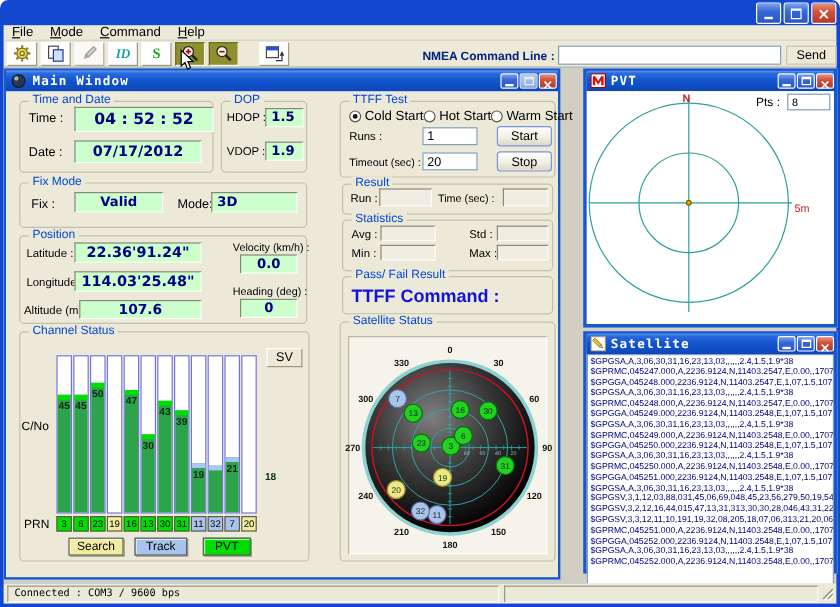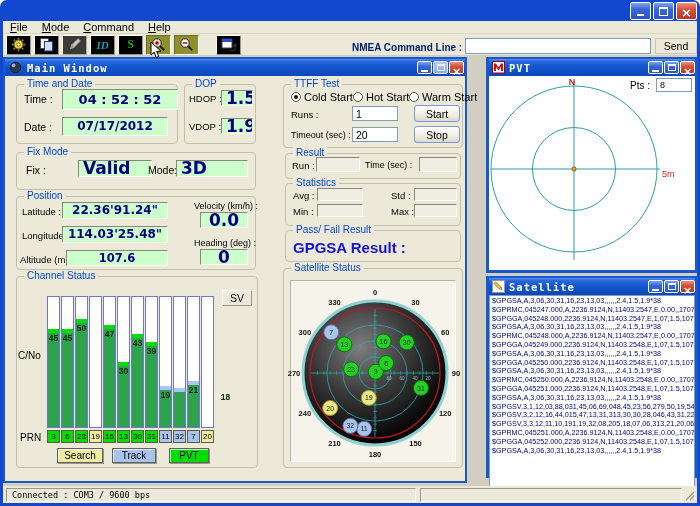--- a/index.html
+++ b/index.html
@@ -15,32 +15,32 @@
   .wb-lg.close::after{font-size:13px;top:0;}
   .wb .mini{display:block;width:7px;height:2px;background:#fff;margin:8px auto 0;}
   .wb-lg .mini{margin-top:11px;}
   .wb .maxi{display:block;width:8px;height:7px;border:1px solid #fff;border-top:2px solid #fff;margin:2px auto 0;}
   .wb-lg .maxi{margin-top:4px;width:9px;height:9px;}
   .wb.dis{background:linear-gradient(180deg,#b9c9ec,#90a8dc);border-color:#dde6f6;}
   .wb.dis .maxi{border-color:#e7edf8;}
   .menubar{left:3px;top:21px;width:694px;height:13px;background:#ece9d8;display:flex;align-items:center;border-bottom:1px solid #d8d5c4;}
   .menu-item{font-size:11px;padding:0 7px;color:#000;}
   .toolbar{left:3px;top:34px;width:694px;height:22px;background:#ece9d8;display:flex;align-items:center;padding-left:3px;border-bottom:1px solid #cfccba;}
-  .tb{width:25px;height:20px;margin-right:3px;border:1px solid;border-color:#fff #9a9784 #9a9784 #fff;background:#000000;display:flex;align-items:center;justify-content:center;padding:0;}
+  .tb{width:25px;height:20px;margin-right:3px;border:1px solid;border-color:#fff #9a9784 #9a9784 #fff;background:#ffffff;display:flex;align-items:center;justify-content:center;padding:0;}
   .tb.active{background:#8f8f2e;border-color:#6a6a20 #fff #fff #6a6a20;}
   .tb.disabled{opacity:.75;}
   .tb.gap{margin-left:14px;}
   .mdi{left:3px;top:56px;width:694px;height:430px;background:#d2cfc2;}
   .childbg{position:absolute;background:#ece9d8;border:2px solid #1659cf;}
   .gbox{position:absolute;border:1px solid #c3c0aa;border-radius:4px;}
   .glabel{position:absolute;top:-7px;left:7px;background:#ece9d8;padding:0 3px;font-size:10px;color:#0046d5;white-space:nowrap;}
   .lbl{position:absolute;font-size:10.5px;color:#000;white-space:nowrap;}
   .sm{font-size:9.5px;}
   .xs{font-size:9px;}
-  .fld{position:absolute;background:#ccffcc;border:1px solid;border-color:#8a887a #fdfdf6 #fdfdf6 #8a887a;color:#000080;font-weight:bold;font-family:"DejaVu Sans",sans-serif;font-size:17px;line-height:15px;overflow:hidden;padding:0 4px;white-space:nowrap;}
+  .fld{position:absolute;background:#ccffcc;border:1px solid;border-color:#8a887a #fdfdf6 #fdfdf6 #8a887a;color:#000080;font-weight:bold;font-family:"DejaVu Sans",sans-serif;font-size:11px;line-height:15px;overflow:hidden;padding:0 4px;white-space:nowrap;}
   .fld.c{text-align:center;}
   .efld{position:absolute;background:#f0eee2;border:1px solid;border-color:#8a887a #fdfdf6 #fdfdf6 #8a887a;}
   .tbox{position:absolute;border:1px solid #7f9db9;background:#fff;font:10.5px "Liberation Sans",sans-serif;padding:0 3px;}
   .btn{position:absolute;border:1px solid #7a96df;border-radius:3px;background:linear-gradient(#fefefe,#f1f0e4 55%,#ddd9c6);font:10.5px "Liberation Sans",sans-serif;text-align:center;padding:0;}
   .flatbtn{position:absolute;border:1px solid;border-color:#fff #9a9784 #9a9784 #fff;background:#ece9d8;font:10.5px "Liberation Sans",sans-serif;text-align:center;}
   .statusbar{left:3px;top:486px;width:694px;height:17px;background:#ece9d8;}
   .spanel{position:absolute;border:1px solid;border-color:#9a9784 #fbfaf5 #fbfaf5 #9a9784;font:8.5px "DejaVu Sans Mono",monospace;color:#000;padding:1px 0 0 5px;white-space:nowrap;overflow:hidden;}
   .bars{position:absolute;left:47px;top:296px;width:168px;height:132px;display:flex;gap:1px;}
   .bar{position:relative;width:13px;height:132px;border:1px solid #7272e0;background:#fff;}
   .fill{position:absolute;left:0;right:0;bottom:0;}
@@ -175,21 +175,21 @@
   </div>
   <div class="lbl sm" style="left:189px;top:93px;">HDOP :</div>
   <div class="fld" style="left:221px;top:90px;width:32px;height:16px;line-height:14px;">1.5</div>
   <div class="lbl sm" style="left:189px;top:121px;">VDOP :</div>
   <div class="fld" style="left:221px;top:118px;width:32px;height:16px;line-height:14px;">1.9</div>
 
   <div class="gbox" style="left:16px;top:152px;width:240px;height:38px;">
     <span class="glabel">Fix Mode</span>
   </div>
   <div class="lbl" style="left:26px;top:164px;">Fix :</div>
-  <div class="fld" style="left:78px;top:160px;width:74px;height:17px;">Valid</div>
+  <div class="fld" style="left:62px;top:160px;width:74px;height:17px;text-align:center;">Valid</div>
   <div class="lbl" style="left:148px;top:164px;">Mode:</div>
   <div class="fld" style="left:176px;top:160px;width:72px;height:17px;">3D</div>
 
   <div class="gbox" style="left:16px;top:196px;width:240px;height:74px;">
     <span class="glabel">Position</span>
   </div>
   <div class="lbl sm" style="left:22px;top:206px;">Latitude :</div>
   <div class="fld c" style="left:62px;top:202px;width:106px;height:17px;font-size:12px;">22.36'91.24"</div>
   <div class="lbl sm" style="left:22px;top:230px;">Longitude :</div>
   <div class="fld c" style="left:62px;top:226px;width:106px;height:17px;font-size:12px;">114.03'25.48"</div>
@@ -330,21 +330,21 @@
   <div class="lbl sm" style="left:391px;top:190px;">Std :</div>
   <div class="efld" style="left:414px;top:188px;width:43px;height:13px;"></div>
   <div class="lbl sm" style="left:293px;top:206px;">Min :</div>
   <div class="efld" style="left:317px;top:204px;width:46px;height:13px;"></div>
   <div class="lbl sm" style="left:391px;top:206px;">Max :</div>
   <div class="efld" style="left:414px;top:204px;width:43px;height:13px;"></div>
 
   <div class="gbox" style="left:285px;top:230px;width:176px;height:32px;">
     <span class="glabel">Pass/ Fail Result</span>
   </div>
-  <div class="lbl" style="left:293px;top:239px;font:bold 15px 'Liberation Sans',sans-serif;color:#1212d8;">GPGSA Result :</div>
+  <div class="lbl" style="left:293px;top:239px;font:bold 15px 'Liberation Sans',sans-serif;color:#1212d8;">TTFF Command :</div>
 
   <div class="gbox" style="left:283px;top:268px;width:180px;height:200px;">
     <span class="glabel">Satellite Status</span>
   </div>
   <div class="abs" style="left:290px;top:280px;width:166px;height:182px;background:#f5f3ea;border:1px solid;border-color:#b8b5a2 #fff #fff #b8b5a2;">
     <div id="satplot" style="position:absolute;left:0;top:0;width:164px;height:180px;"><svg width="164" height="180" style="overflow:visible">
           <defs>
             <radialGradient id="sky" cx="40%" cy="32%" r="85%">
               <stop offset="0%" stop-color="#7e7e7e"></stop>
               <stop offset="40%" stop-color="#383838"></stop>
@@ -513,31 +513,33 @@
     </div>
   <div class="wb close abs" style="left:680px;top:280px;"></div>
   <div class="term" id="terminal">
       <div class="tline">$GPGSA,A,3,06,30,31,16,23,13,03,,,,,,2.4,1.5,1.9*38</div>
       <div class="tline">$GPRMC,045247.000,A,2236.9124,N,11403.2547,E,0.00,,1707</div>
       <div class="tline">$GPGGA,045248.000,2236.9124,N,11403.2547,E,1,07,1.5,107.</div>
       <div class="tline">$GPGSA,A,3,06,30,31,16,23,13,03,,,,,,2.4,1.5,1.9*38</div>
       <div class="tline">$GPRMC,045248.000,A,2236.9124,N,11403.2547,E,0.00,,1707</div>
       <div class="tline">$GPGGA,045249.000,2236.9124,N,11403.2548,E,1,07,1.5,107.</div>
       <div class="tline">$GPGSA,A,3,06,30,31,16,23,13,03,,,,,,2.4,1.5,1.9*38</div>
+      <div class="tline">$GPRMC,045249.000,A,2236.9124,N,11403.2548,E,0.00,,1707</div>
       <div class="tline">$GPGGA,045250.000,2236.9124,N,11403.2548,E,1,07,1.5,107.</div>
       <div class="tline">$GPGSA,A,3,06,30,31,16,23,13,03,,,,,,2.4,1.5,1.9*38</div>
       <div class="tline">$GPRMC,045250.000,A,2236.9124,N,11403.2548,E,0.00,,1707</div>
       <div class="tline">$GPGGA,045251.000,2236.9124,N,11403.2548,E,1,07,1.5,107.</div>
       <div class="tline">$GPGSA,A,3,06,30,31,16,23,13,03,,,,,,2.4,1.5,1.9*38</div>
       <div class="tline">$GPGSV,3,1,12,03,88,031,45,06,69,048,45,23,56,279,50,19,54,</div>
       <div class="tline">$GPGSV,3,2,12,16,44,015,47,13,31,313,30,30,28,046,43,31,22,</div>
       <div class="tline">$GPGSV,3,3,12,11,10,191,19,32,08,205,18,07,06,313,21,20,06,</div>
       <div class="tline">$GPRMC,045251.000,A,2236.9124,N,11403.2548,E,0.00,,1707</div>
       <div class="tline">$GPGGA,045252.000,2236.9124,N,11403.2548,E,1,07,1.5,107.</div>
       <div class="tline">$GPGSA,A,3,06,30,31,16,23,13,03,,,,,,2.4,1.5,1.9*38</div>
+      <div class="tline">$GPRMC,045252.000,A,2236.9124,N,11403.2548,E,0.00,,1707</div>
     </div>
 
   <div class="statusbar abs"></div>
   <div class="spanel" style="left:6px;top:488px;width:410px;height:14px;">Connected : COM3 / 9600 bps</div>
   <div class="spanel" style="left:420px;top:488px;width:262px;height:14px;"></div>
   <div class="abs" id="grip" style="left:684px;top:489px;width:12px;height:13px;"><svg width="12" height="13">
         <g stroke="#9a9784" stroke-width="1.4">
           <line x1="10" y1="2" x2="2" y2="10"></line>
           <line x1="10" y1="6" x2="6" y2="10"></line>
           <line x1="10" y1="10" x2="10" y2="10"></line>

